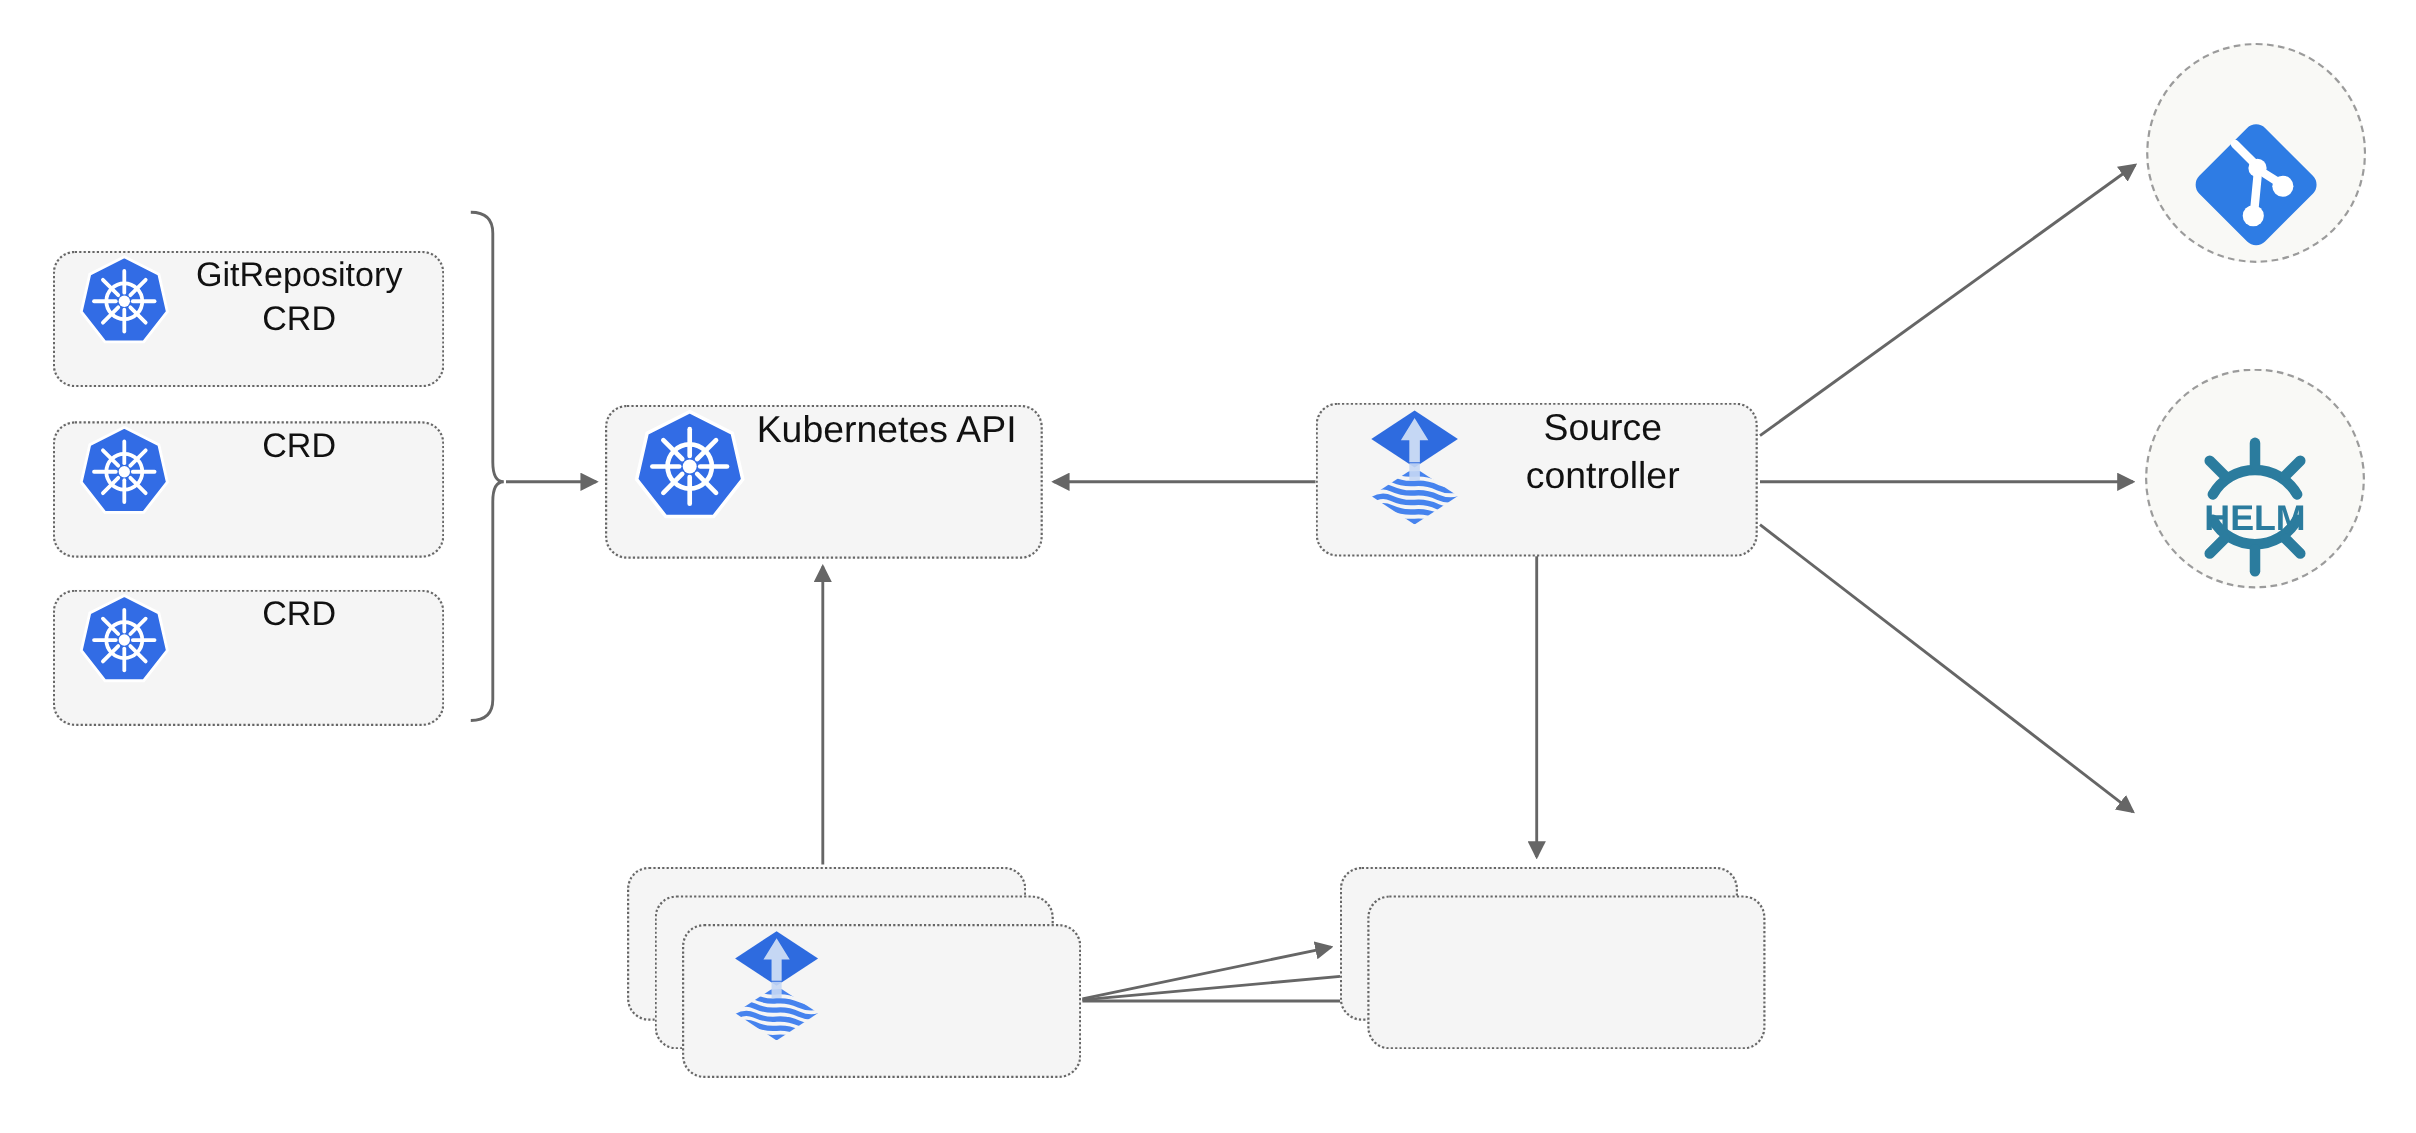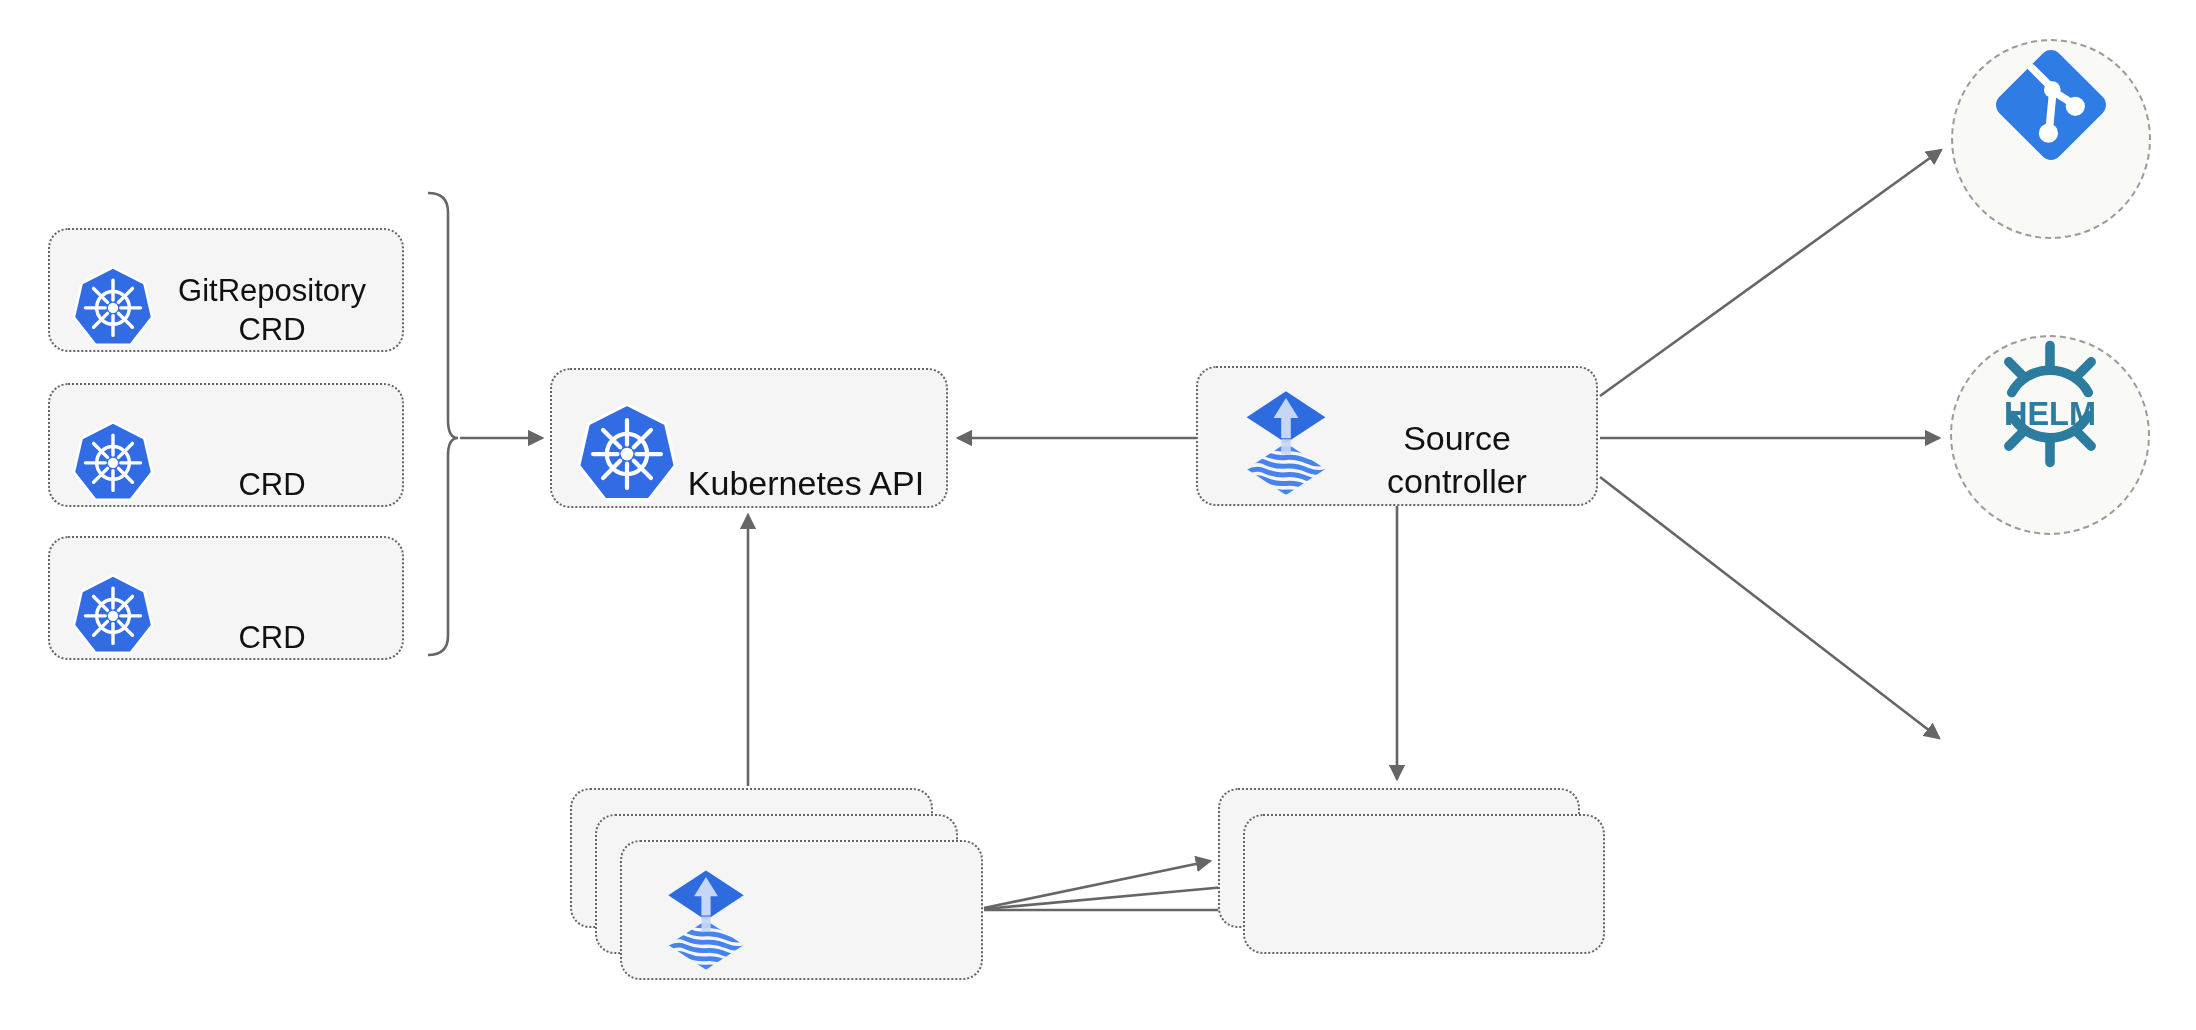--- a/index.html
+++ b/index.html
@@ -7,32 +7,32 @@
     position:relative;width:2196px;height:1030px;background:#ffffff;overflow:hidden;
     font-family:"Liberation Sans","DejaVu Sans",sans-serif;color:var(--text_color,#111);
   }
   .edges{position:absolute;left:0;top:0;width:2196px;height:1030px;}
   .edges line,.edges path.connector{stroke:var(--edge_gray,#666);stroke-width:2.6;fill:none;}
   .edges path.brace{stroke:var(--edge_gray,#666);stroke-width:2.6;fill:none;}
   .edges marker path{fill:var(--edge_gray,#666);}
   .node{
     position:absolute;box-sizing:border-box;background:var(--node_fill,#F5F5F5);
     border:2px dotted var(--node_border,#666);border-radius:20px;
-    display:flex;align-items:flex-end;
+    display:flex;align-items:flex-start;
   }
   .node .label{flex:1;text-align:center;line-height:1.28;font-size:31px;color:var(--text_color,#111);}
   .node.big .label{font-size:34px;}
   .node .icon{flex:0 0 auto;display:flex;align-items:center;justify-content:center;}
   .crd{padding-left:20px;padding-right:14px;}
   .stack-layer{position:absolute;box-sizing:border-box;background:var(--node_fill,#F5F5F5);
     border:2px dotted var(--node_border,#666);border-radius:20px;}
   .circle{
     position:absolute;width:200px;height:200px;border-radius:50%;box-sizing:border-box;
     background:var(--circle_fill,#F9F9F6);border:2.5px dashed var(--circle_border,#999);
-    display:flex;align-items:flex-start;justify-content:center;
+    display:flex;align-items:flex-end;justify-content:center;
   }
 </style>
 </head>
 <body>
 
 <div class="canvas">
 
   <svg class="edges" viewBox="0 0 2196 1030">
     <defs>
       <marker id="arr" viewBox="0 0 10 10" refX="8.6" refY="5" markerWidth="6.4" markerHeight="6.4" orient="auto-start-reverse">

